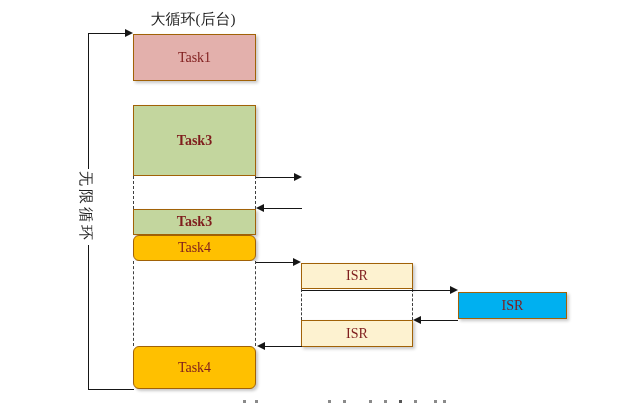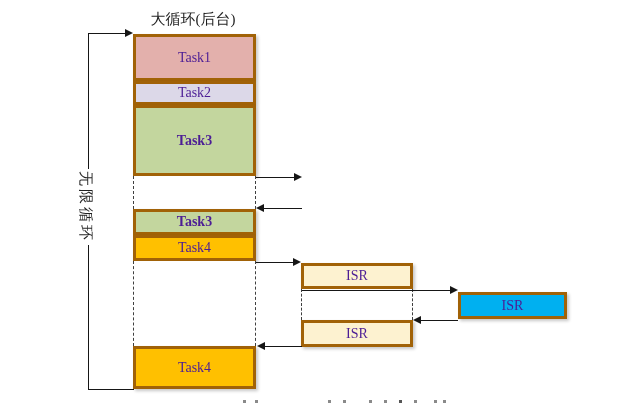--- a/index.html
+++ b/index.html
@@ -2,29 +2,29 @@
 <html><head>
 <meta charset="utf-8">
 <style>
   html,body { margin:0; padding:0; background:#ffffff; }
   .canvas {
     position:relative; width:641px; height:405px; background:#ffffff;
     font-family:"Liberation Serif","DejaVu Serif",serif; overflow:hidden;
   }
   .box {
     position:absolute; box-sizing:border-box;
-    border:3px solid #a16207;
+    border:1px solid #a16207;
     display:flex; align-items:center; justify-content:center;
-    font-size:14px; color:#4c1d95;
+    font-size:14px; color:#7f1d1d;
     box-shadow:2px 2px 3px rgba(0,0,0,0.22);
   }
   .c-task1 { background:#E3B0AC; }
   .c-task2 { background:#DCD8E8; }
   .c-task3 { background:#C3D69E;font-weight:bold; }
-  .c-task4 { background:#FFC000; }
+  .c-task4 { background:#FFC000;border-radius:6px; }
   .c-int   { background:#9E93C2; }
   .c-isr   { background:#FDF2D0; }
   .c-blue  { background:#00B0F0; }
   .gap {
     position:absolute; box-sizing:border-box;
     border-left:1px dashed #3f3f3f; border-right:1px dashed #3f3f3f;
     background:#ffffff;
   }
   .hline { position:absolute; height:1px; background:#161616; }
   .vline { position:absolute; width:1px;  background:#161616; }
@@ -54,21 +54,20 @@
 
   <div class="label title" style="left:110px; top:10px; width:166px;">大循环(后台)</div>
 
   <div class="vline" style="left:88px; top:33px; height:357px;"></div>
   <div class="hline" style="left:88px; top:33px; width:37px;"></div>
   <div class="head-r" style="left:125px; top:29px;"></div>
   <div class="hline" style="left:88px; top:389px; width:46px;"></div>
   <div class="label vtext" style="left:76px; top:169px;">无限循环</div>
 
   <div class="box c-task1" style="left:133px; top:34px;  width:123px; height:47px;">Task1</div>
-  <div class="box c-task2" style="left:133px; top:81px;  width:123px; height:24px;">Task2</div>
   <div class="box c-task3" style="left:133px; top:105px; width:123px; height:71px;">Task3</div>
   <div class="gap" style="left:133px; top:176px; width:123px; height:33px;"></div>
   <div class="box c-task3" style="left:133px; top:209px; width:123px; height:26px;">Task3</div>
   <div class="box c-task4" style="left:133px; top:235px; width:123px; height:26px;">Task4</div>
   <div class="gap" style="left:133px; top:261px; width:123px; height:85px;"></div>
   <div class="box c-task4" style="left:133px; top:346px; width:123px; height:43px;">Task4</div>
 
   <div class="hline" style="left:256px; top:177px; width:38px;"></div>
   <div class="head-r" style="left:294px; top:173px;"></div>
 

